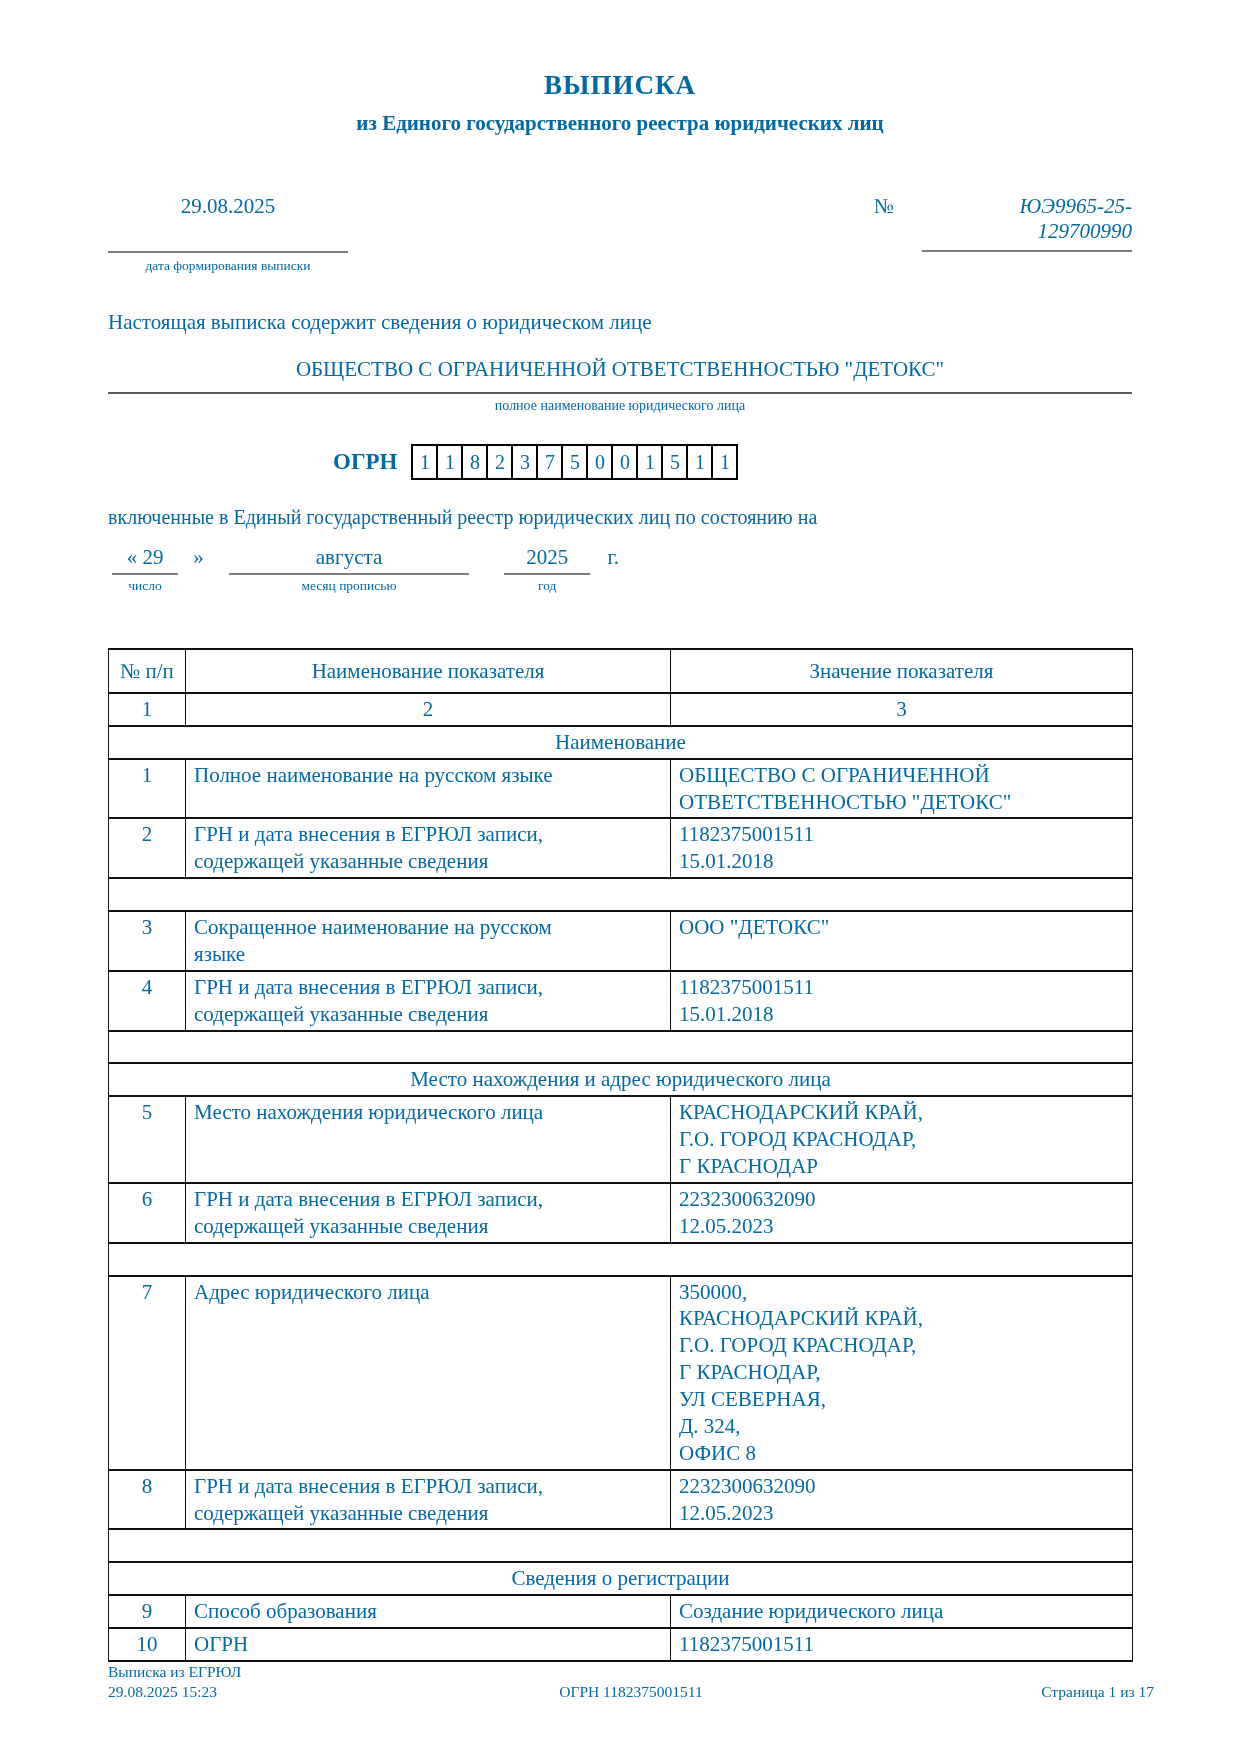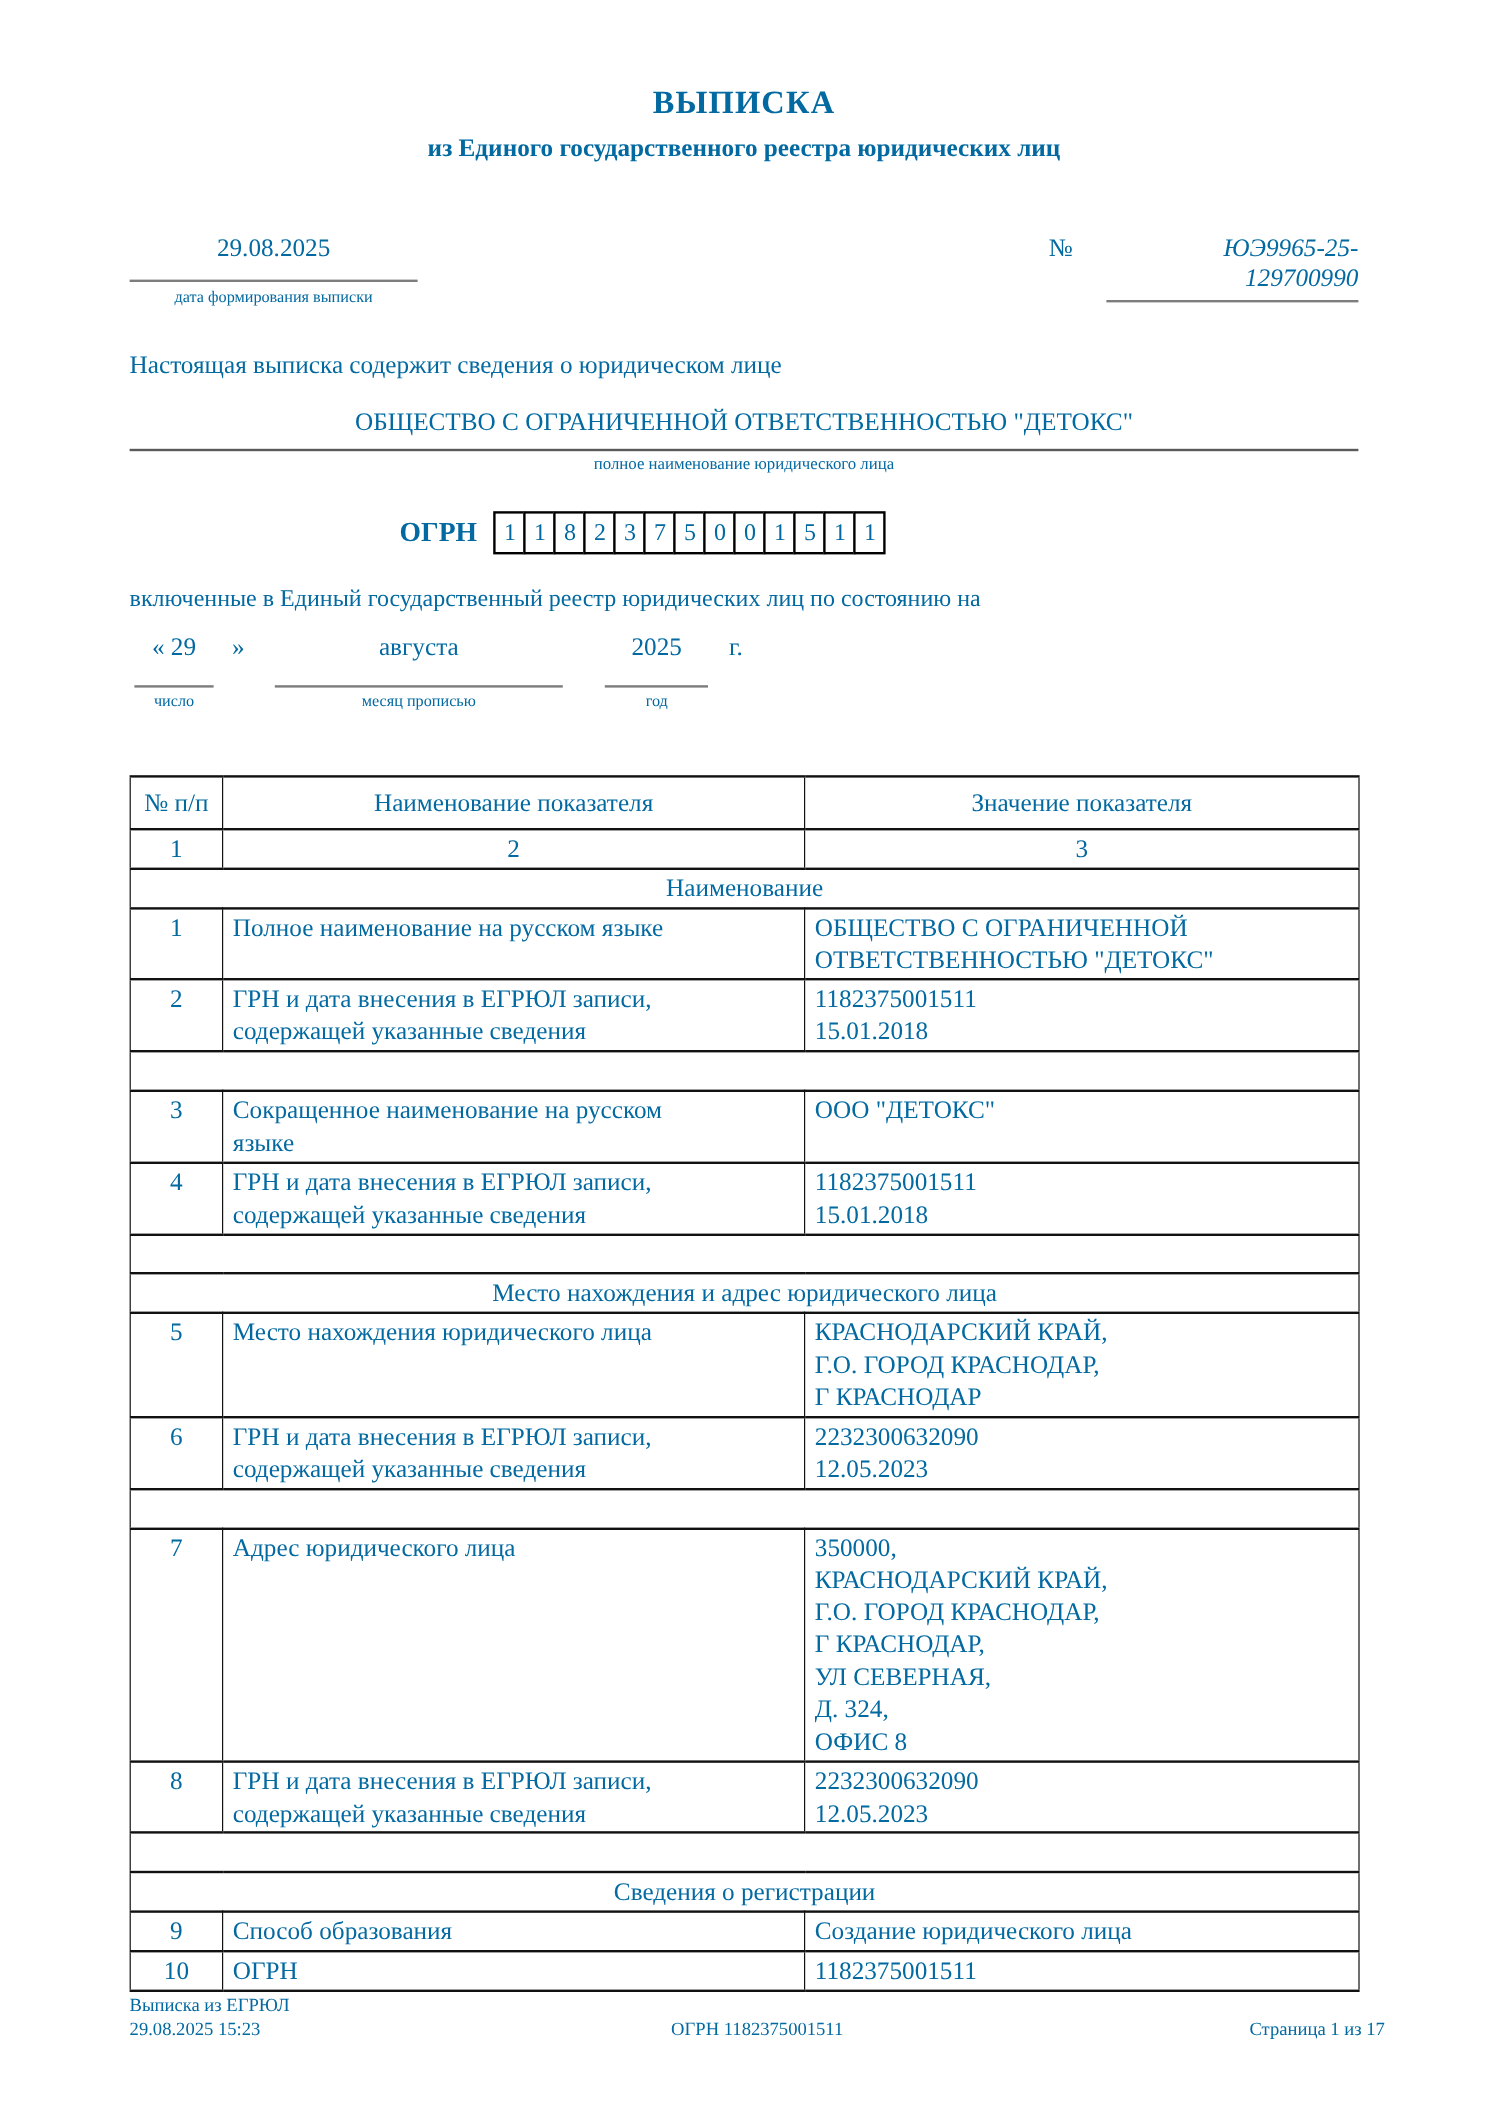--- a/index.html
+++ b/index.html
@@ -11,21 +11,21 @@
     overflow:hidden;
   }
   .content { padding:70px 108px 0 108px; }
 
   .doc-title { text-align:center; font-size:27px; font-weight:bold; letter-spacing:1px; }
   .doc-subtitle { text-align:center; font-size:21px; font-weight:bold; margin-top:10px; }
 
   .meta-row { margin-top:58px; display:flex; justify-content:space-between; align-items:flex-start; }
   .date-block { width:240px; text-align:center; font-size:21px; }
   .u-rule { border-bottom:2px solid #7d7d7d; }
-  .date-value { padding-bottom:14px; }
+  .date-value { padding-bottom:32px; }
   .block-caption { font-size:13.5px; margin-top:5px; }
 
   .num-block { display:flex; gap:28px; font-size:21px; }
   .num-value-wrap { width:210px; text-align:right;font-style:italic; }
   .num-lines { padding-bottom:6px; }
 
   .intro-text { margin-top:36px; font-size:21px; }
   .company-name { margin-top:22px; text-align:center; font-size:21px; }
   .company-rule { border-bottom:2px solid #5a5a5a; margin-top:10px; }
   .company-caption { text-align:center; font-size:14px; margin-top:4px; }
@@ -36,21 +36,21 @@
   .ogrn-box {
     width:27px; height:36px; border:2px solid #000; background:#fff;
     display:flex; align-items:center; justify-content:center; font-size:20px;
   }
   .ogrn-box + .ogrn-box { margin-left:-2px; }
 
   .included-text { margin-top:26px; font-size:20px; }
 
   .asof-row { margin-top:16px; font-size:21px; white-space:nowrap; }
   .seg { display:inline-block; text-align:center; vertical-align:top; }
-  .seg-val { display:block; border-bottom:2px solid #7d7d7d; padding-bottom:19px; }
+  .seg-val { display:block; border-bottom:2px solid #7d7d7d; padding-bottom:3px; }
   .seg-cap { display:block; font-size:13.5px; margin-top:3px; }
   .seg-day { width:66px; margin-left:4px; }
   .closing-quote { display:inline-block; margin:0 6px 0 10px; }
   .seg-month { width:240px; margin-left:14px; }
   .seg-year { width:86px; margin-left:30px; }
   .year-suffix { display:inline-block; margin-left:12px; }
 
   .doc-table { border-collapse:collapse; width:1024px; table-layout:fixed; font-size:21px; margin-top:54px; }
   .doc-table th, .doc-table td {
     border:1px solid #111; border-top-width:2px; border-bottom-width:2px;

